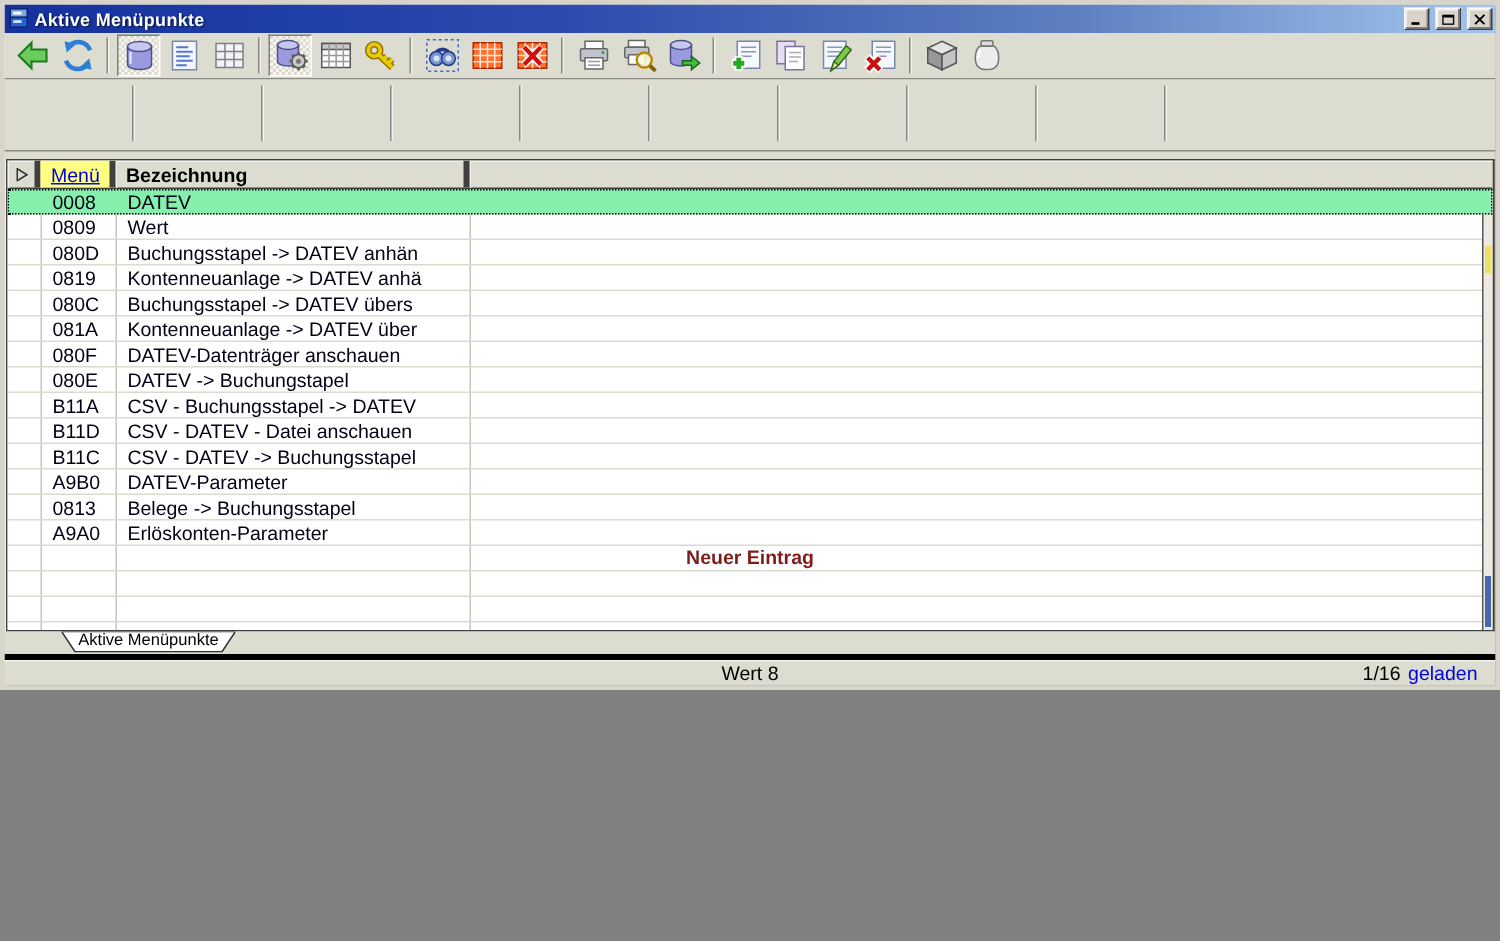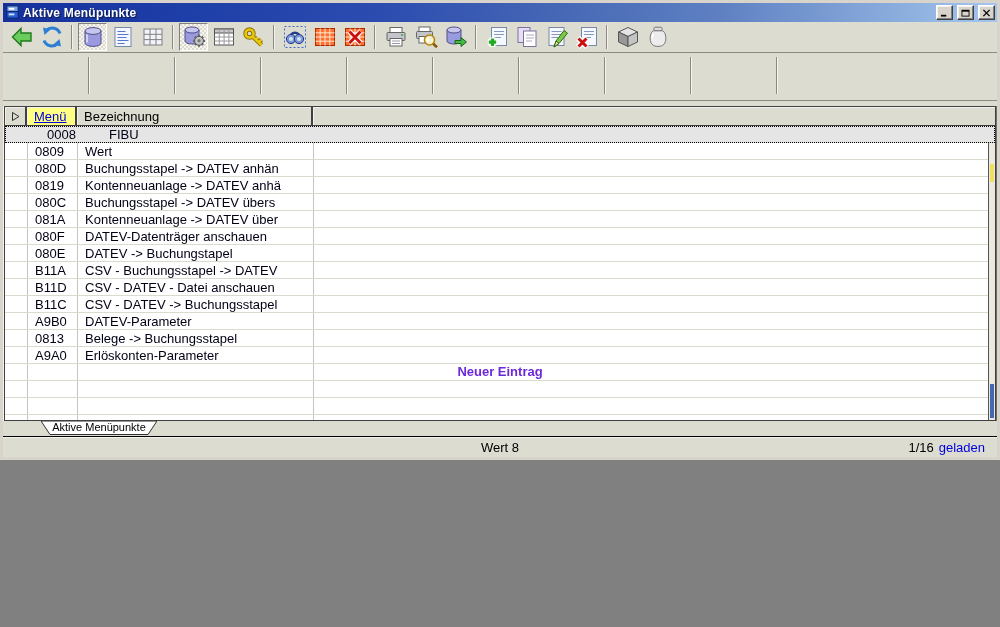--- a/index.html
+++ b/index.html
@@ -44,47 +44,47 @@
     background-size:4px 4px;
   }
   .tb-sep{width:2px;height:24px;margin:0 4px;border-left:1px solid #8a8a82;border-right:1px solid #f4f2ec;}
   
   .button-strip{height:48px;flex:0 0 48px;position:relative;background:#dcdcd0;border-bottom:1px solid #8a8a82;}
   .strip-sep{position:absolute;top:4px;bottom:6px;width:2px;border-left:1px solid #8a8a82;border-right:1px solid #f6f4ee;}
   .strip-gap{height:5px;flex:0 0 5px;background:#dcdcd0;}
   
   .grid{flex:1 1 auto;position:relative;border:1px solid #404040;margin:0 1px;background:#fff;display:flex;flex-direction:column;overflow:hidden;}
   .grid-header{height:19px;flex:0 0 19px;display:flex;background:#dcdcd0;border-bottom:1px solid #404040;font-size:13px;color:#000;}
-  .hcell{display:flex;align-items:center;padding:0 0 0 7px;border-right:2px solid #404040;box-shadow:inset 1px 1px 0 #f4f2ec;white-space:nowrap;overflow:hidden;}
+  .hcell{display:flex;align-items:center;padding:0 0 0 7px;border-right:4px solid #404040;box-shadow:inset 1px 1px 0 #f4f2ec;white-space:nowrap;overflow:hidden;}
   .h-sel{width:22px;flex:0 0 22px;justify-content:center;padding:0;}
   .h-menu{width:50px;flex:0 0 50px;background:#ffff84;color:#0000d8;text-decoration:underline;}
-  .h-bez{width:236px;flex:0 0 236px;}
+  .h-bez{width:236px;flex:0 0 236px;font-weight:bold;}
   .h-fill{flex:1 1 auto;border-right:none;}
   .sel-arrow{width:9px;height:9px;display:block;}
   .grid-body{flex:1 1 auto;position:relative;background:#fff;overflow:hidden;}
   .vline{position:absolute;top:0;bottom:0;width:1px;background:#c2c8ba;}
   .row{position:relative;height:17px;display:flex;font-size:13px;color:#000014;border-bottom:1px solid #d8dccf;}
   .cell{white-space:nowrap;overflow:hidden;display:flex;align-items:center;}
   .c-sel{width:22px;flex:0 0 22px;}
   .c-menu{width:50px;flex:0 0 50px;padding-left:8px;}
   .c-bez{width:236px;flex:0 0 236px;padding-left:8px;}
-  .row.selected{background:#e5e5e5;outline:1px dotted #000;outline-offset:-1px;z-index:2;gap:12px;}
-  .row.new-entry{justify-content:center;font-weight:bold;font-size:13px;color:#6d28d9;}
+  .row.selected{background:#86efac;outline:1px dotted #000;outline-offset:-1px;z-index:2;}
+  .row.new-entry{justify-content:center;font-weight:bold;font-size:13px;color:#7f1d1d;}
   
   .scroll-strip{position:absolute;top:0;bottom:0;right:0;width:7px;background:#eceae0;border-left:1px solid #555;}
   .scroll-marker{position:absolute;left:1px;right:1px;}
   .marker-yellow{top:38px;height:18px;}
   .marker-blue{bottom:2px;height:34px;}
   
   .tabbar{height:15px;flex:0 0 15px;background:#dcdcd0;position:relative;}
   .sheet-tab{position:absolute;left:38px;top:0;width:116px;height:14px;}
   .sheet-tab svg{position:absolute;inset:0;width:100%;height:100%;}
   .sheet-tab .tab-label{position:relative;display:block;text-align:center;font-size:11px;line-height:13px;color:#000;}
   
-  .statusbar{height:21px;flex:0 0 21px;background:#dcdcd0;border-top:1px solid #000000;box-shadow:inset 0 1px 0 #f4f2ec;
+  .statusbar{height:21px;flex:0 0 21px;background:#dcdcd0;border-top:4px solid #000000;box-shadow:inset 0 1px 0 #f4f2ec;
     display:flex;align-items:center;font-size:13px;color:#000;position:relative;}
   .status-center{position:absolute;left:0;right:0;text-align:center;}
   .status-right{position:absolute;right:12px;display:flex;gap:5px;}
   .status-loaded{color:#0000e0;}
 </style>
 </head>
 <body>
 
 <div class="window">
 
@@ -344,21 +344,21 @@
       <div class="hcell h-fill"></div>
     </div>
     <div class="grid-body">
       <div class="vline" style="left:22px"></div>
       <div class="vline" style="left:72px"></div>
       <div class="vline" style="left:308px"></div>
       <div id="rows">
           <div class="row selected">
             <span class="cell c-sel"></span>
             <span class="cell c-menu">0008</span>
-            <span class="cell c-bez">FIBU</span>
+            <span class="cell c-bez">DATEV</span>
           </div>
           <div class="row">
             <span class="cell c-sel"></span>
             <span class="cell c-menu">0809</span>
             <span class="cell c-bez">Wert</span>
           </div>
           <div class="row">
             <span class="cell c-sel"></span>
             <span class="cell c-menu">080D</span>
             <span class="cell c-bez">Buchungsstapel -&gt; DATEV anhän</span>

